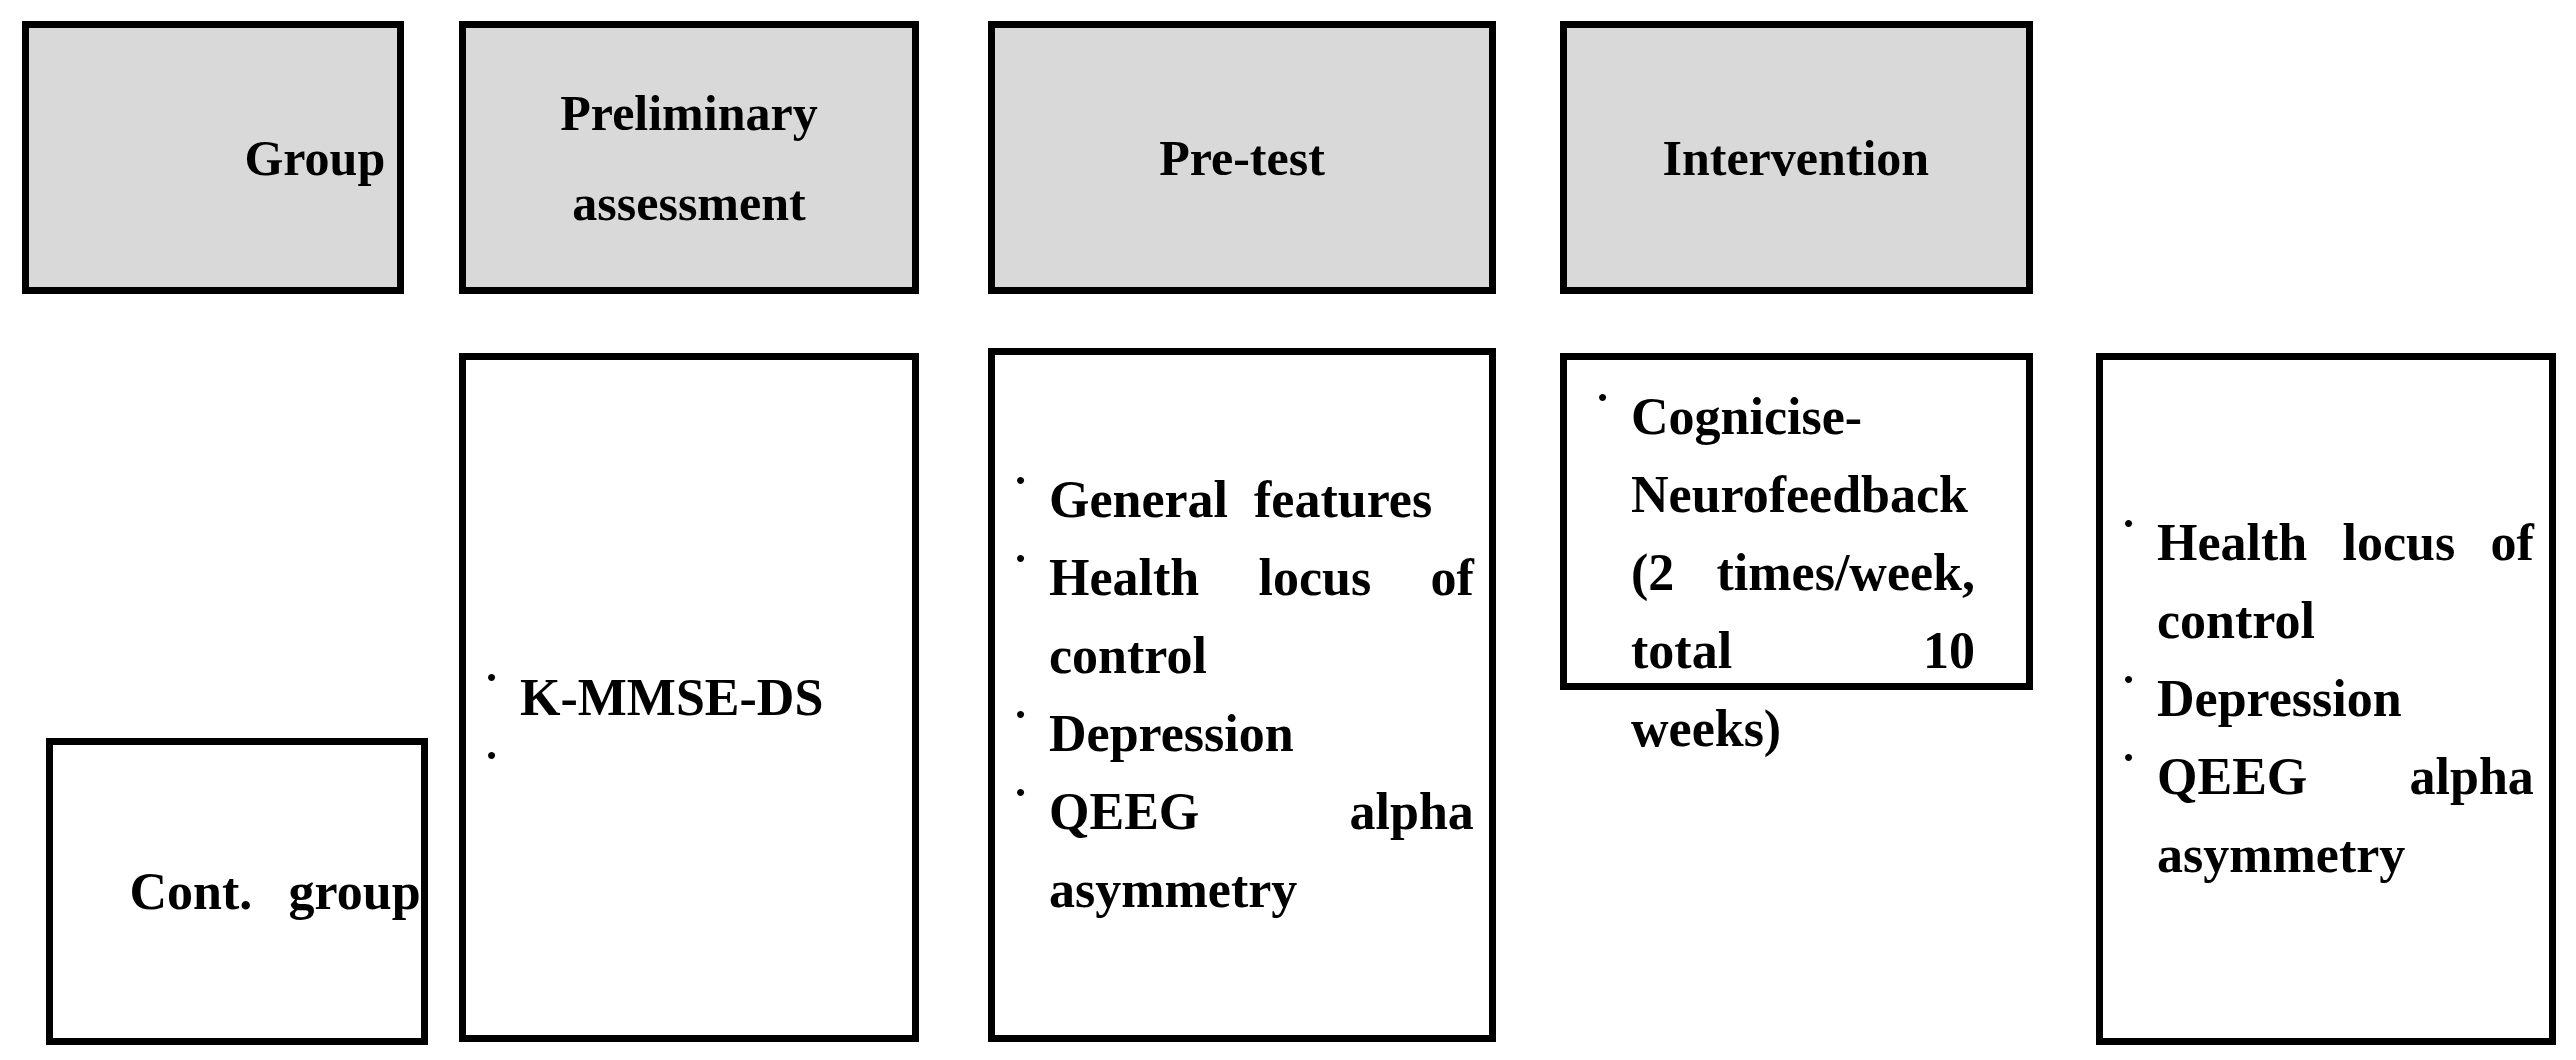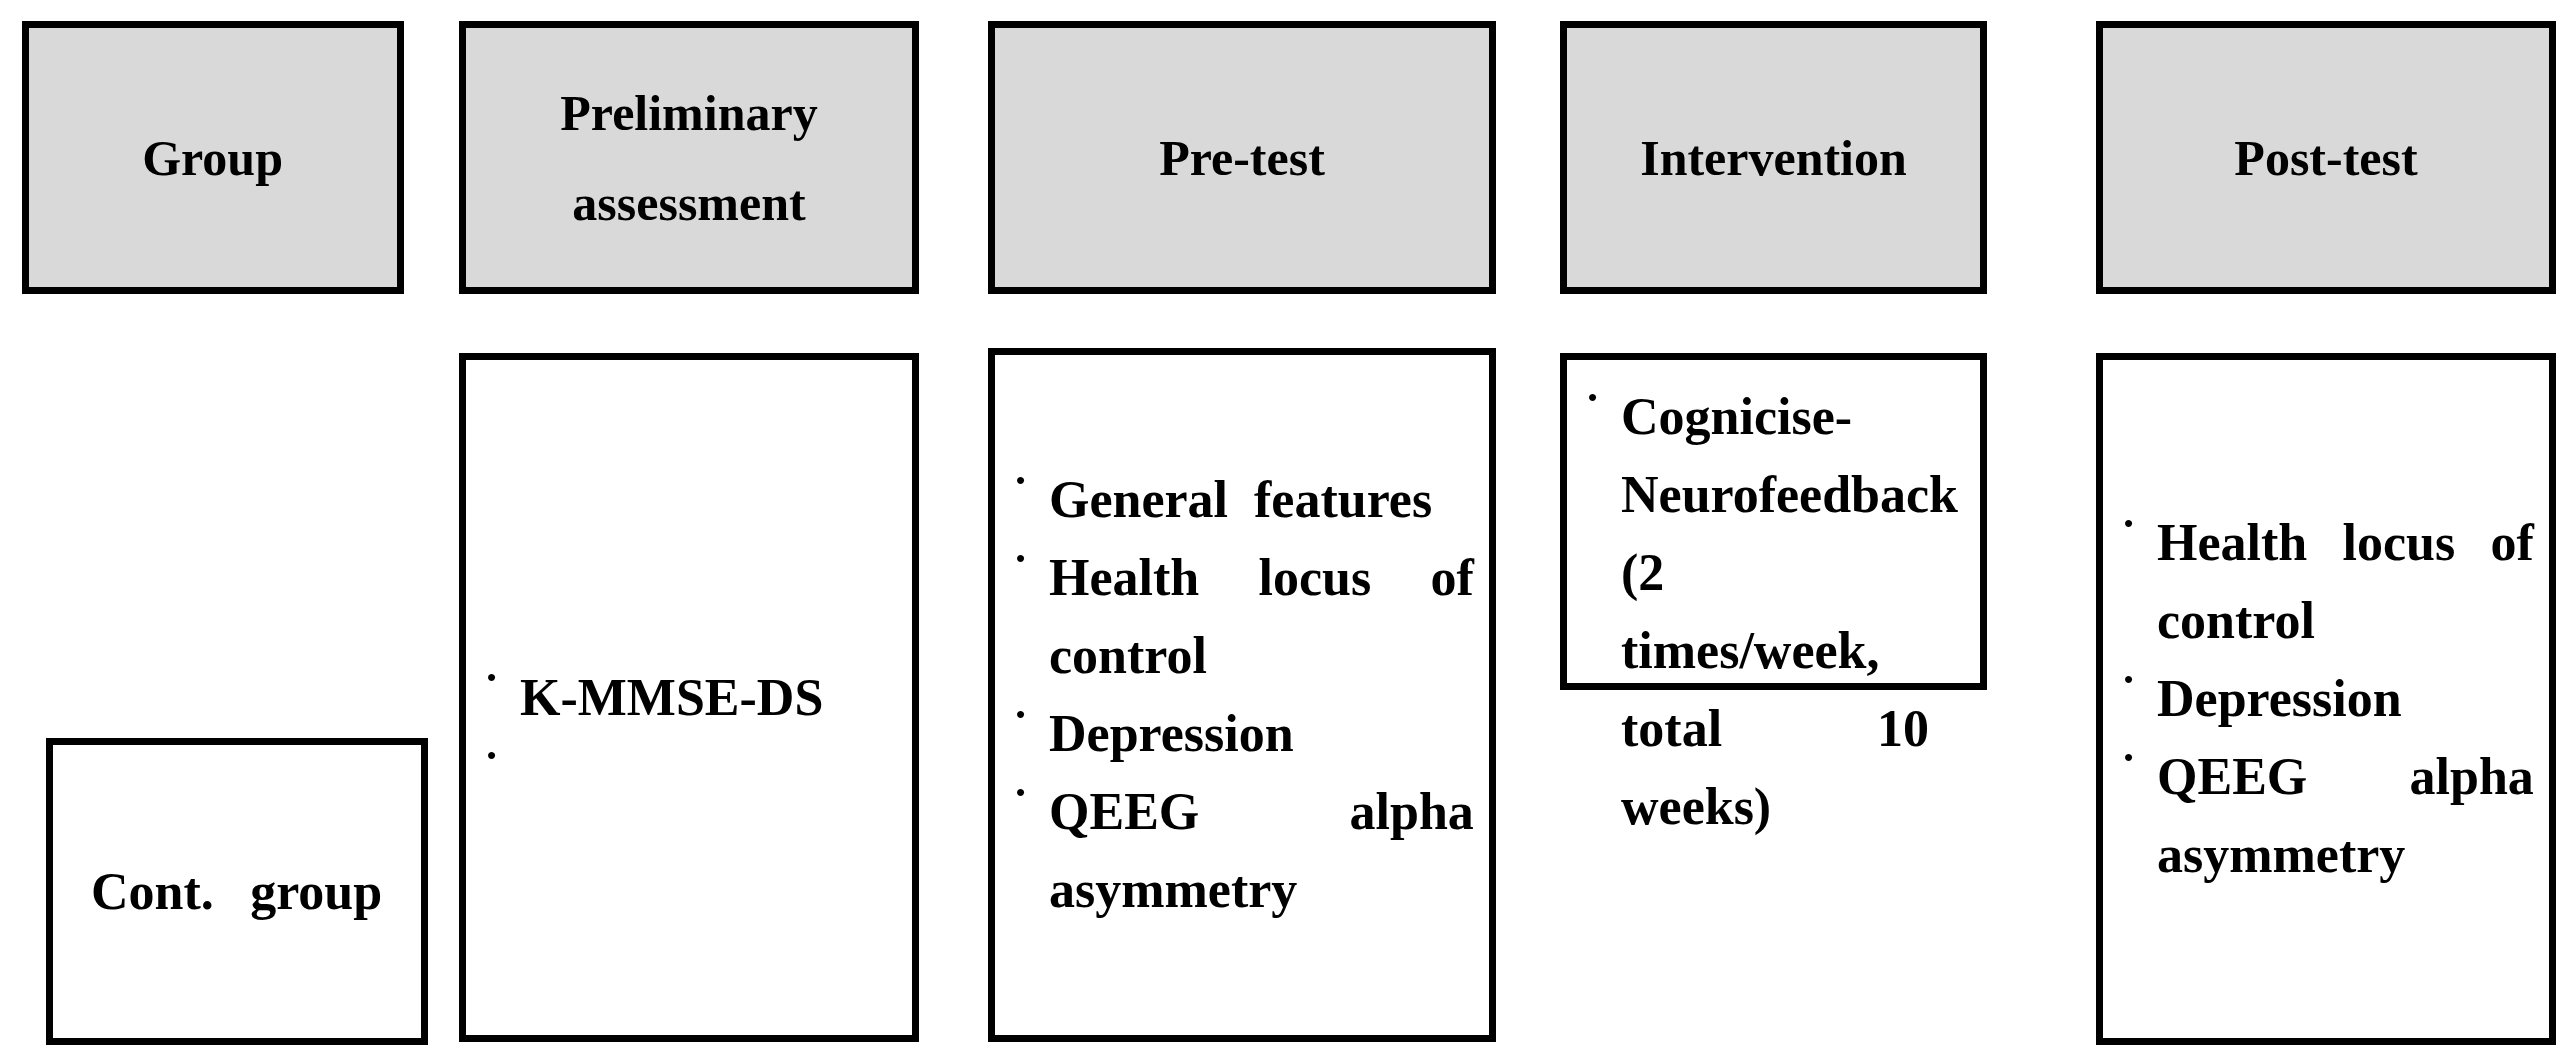--- a/index.html
+++ b/index.html
@@ -30,24 +30,24 @@
   
   .hdr{
     top:21px;height:273px;
     background:var(--header_fill);
     font-size:50px;
     line-height:1.8;
     text-align:center;
     padding:0 11.4px;
   }
   
-  .c1{left:21.6px;width:382px;}
+  .c1{left:21.6px;width:382px;justify-content:flex-end;}
   .c2{left:459px;width:460px;}
   .c3{left:988px;width:508px;}
-  .c4{left:1560px;width:427px;}
+  .c4{left:1560px;width:473px;padding-left:10px;}
   .c5{left:2096px;width:460px;}
   
   .content{font-size:52px;line-height:1.5;}
   #exp-box{top:353px;height:330px;}
   #cont-box{top:738px;height:307px;margin-left:24px;}
   #prelim-box{top:353px;height:689px;}
   #pretest-box{top:348px;height:694px;}
   #intervention-box{top:353px;height:337px;align-items:flex-start;padding-top:18px;}
   #posttest-box{top:353px;height:692px;}
   .plain-label{
@@ -84,23 +84,20 @@
     <span>Group</span>
   </div>
   <div class="box hdr c2">
     <span>Preliminary assessment</span>
   </div>
   <div class="box hdr c3">
     <span>Pre-test</span>
   </div>
   <div class="box hdr c4">
     <span>Intervention</span>
-  </div>
-  <div class="box hdr c5">
-    <span>Post-test</span>
   </div>
 
   <div class="box content c1" id="cont-box">
     <span class="plain-label">Cont. group</span>
   </div>
 
   <div class="box content c2" id="prelim-box">
     <ul class="bullets">
       <li>
         <span class="dot">•</span>

